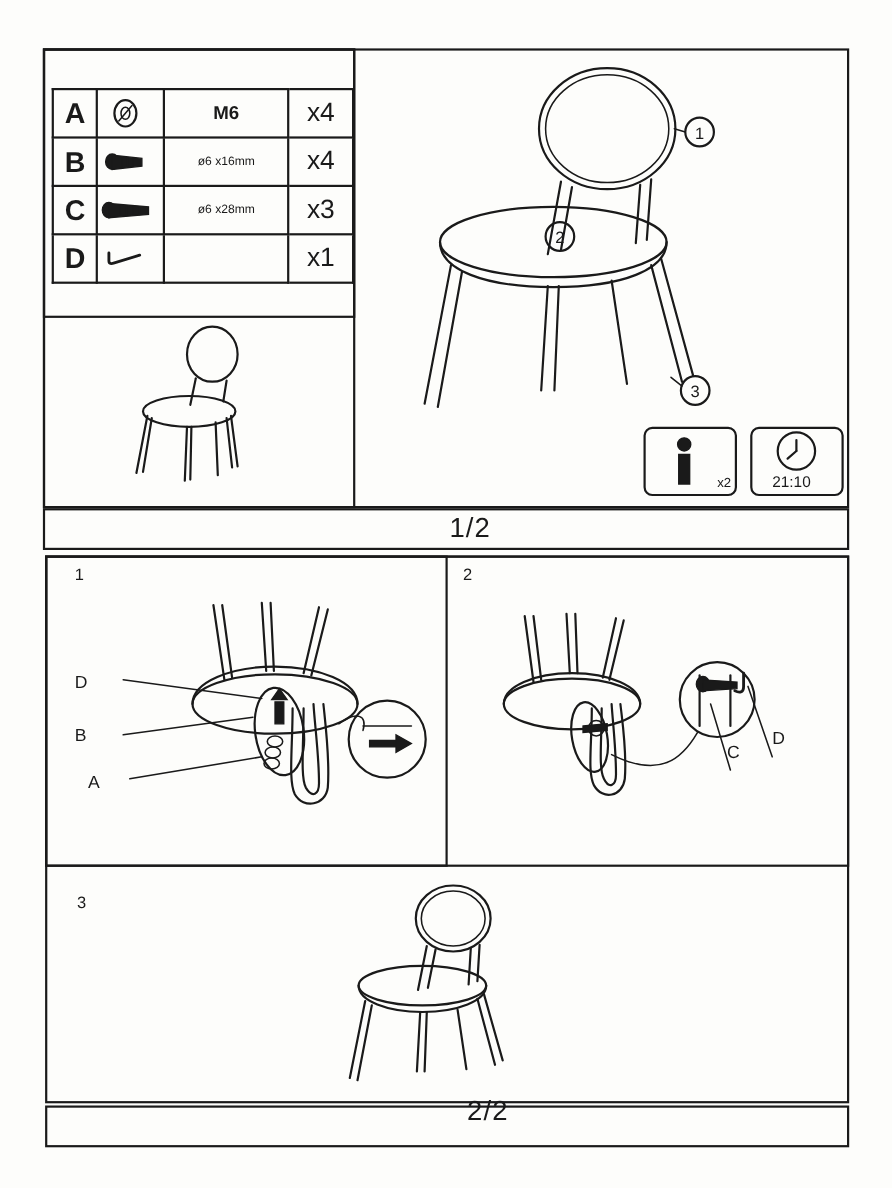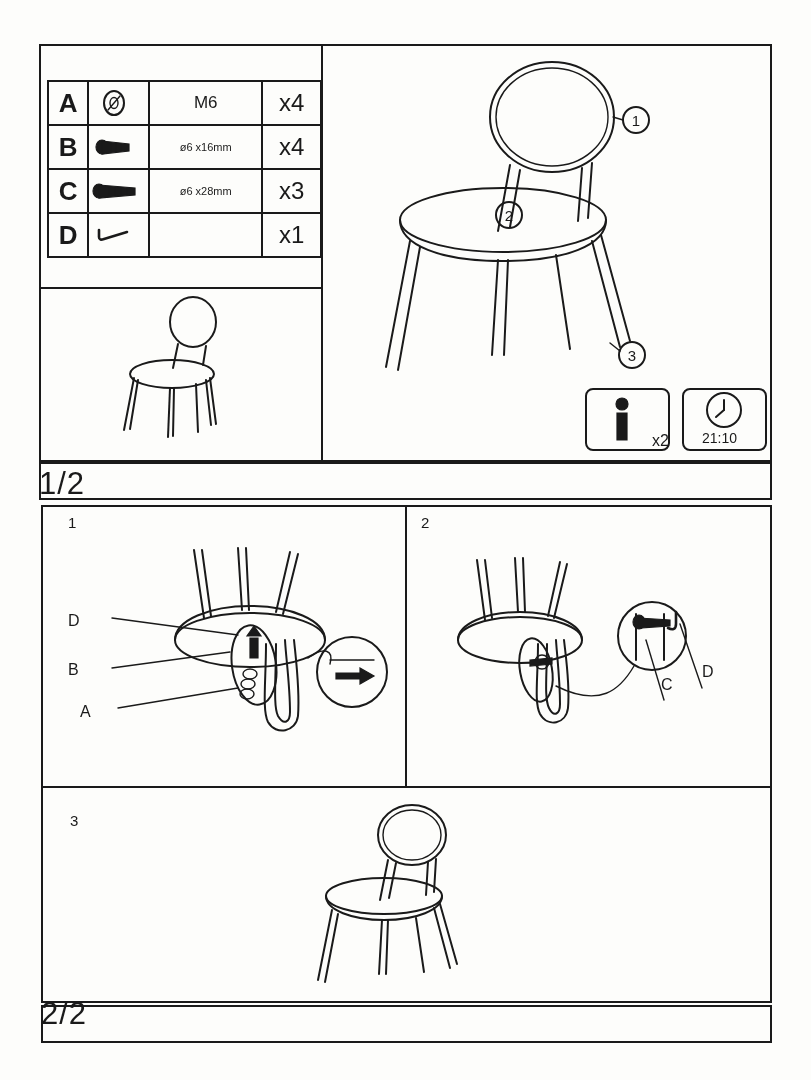--- a/index.html
+++ b/index.html
@@ -43,48 +43,50 @@
     border: 2px solid #1a1a1a;
     height: 42px;
     text-align: center;
     vertical-align: middle;
     padding: 0;
   }
   .col-letter { width: 38px; font-size: 26px; font-weight: bold; }
   .col-icon   { width: 58px; }
   .col-spec   { width: 110px; font-size: 11px; }
   .col-qty    { width: 56px; font-size: 24px; font-weight: normal; }
-  .spec-big   { font-size: 17px; }
+  .spec-big   { font-size: 17px; font-weight: bold; }
 
   
   .page-label {
     position: absolute;
-    font-size: 31px;
+    text-align: center;
+    font-size: 25px;
     letter-spacing: 1px;
+    padding-left: 22px;
   }
 
   .step-num {
     position: absolute;
     font-size: 15px;
   }
 
   .callout {
     position: absolute;
     font-size: 16px;
   }
 
   .badge-box {
     position: absolute;
     border: 2px solid #1a1a1a;
     border-radius: 8px;
     box-sizing: border-box;
   }
   .badge-sub {
     position: absolute;
-    font-size: 16px;
+    font-size: 12px;
   }
   .time-text {
     position: absolute;
     font-size: 14px;
   }
 
   svg { display: block; }
   .ln { fill: none; stroke: #1a1a1a; stroke-width: 2; stroke-linecap: round; stroke-linejoin: round; }
   .ln-thin { fill: none; stroke: #1a1a1a; stroke-width: 1.4; stroke-linecap: round; stroke-linejoin: round; }
   .ln-thick { fill: none; stroke: #1a1a1a; stroke-width: 2.6; stroke-linecap: round; stroke-linejoin: round; }

